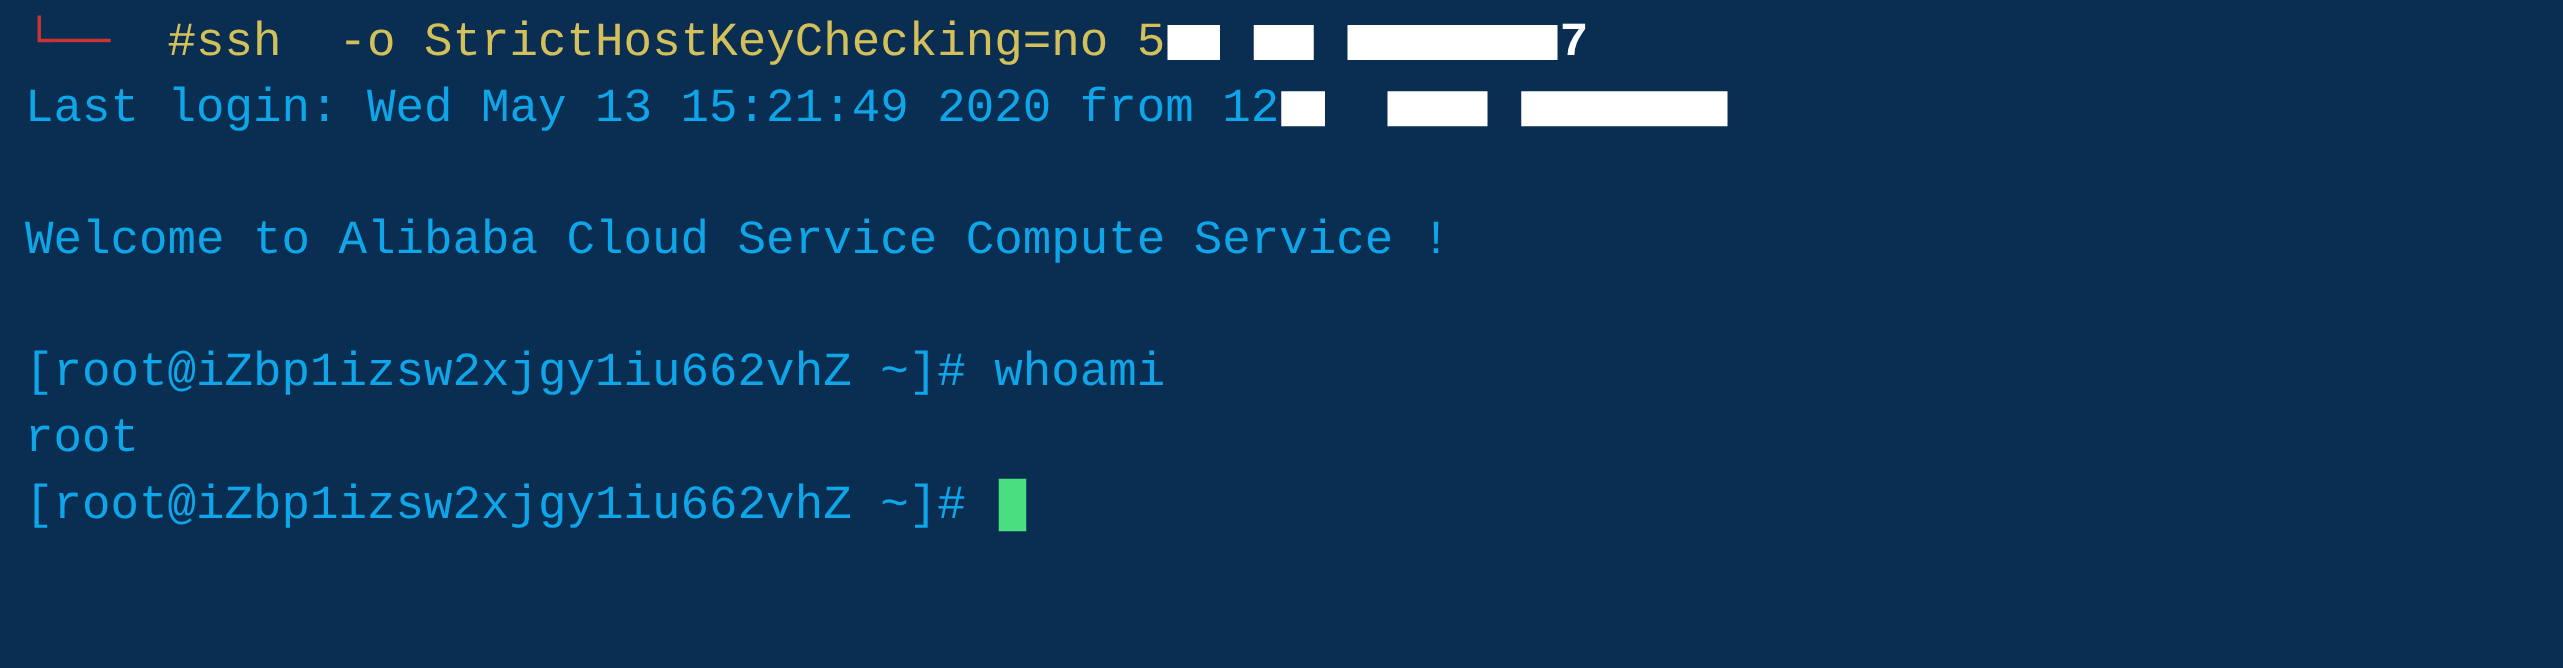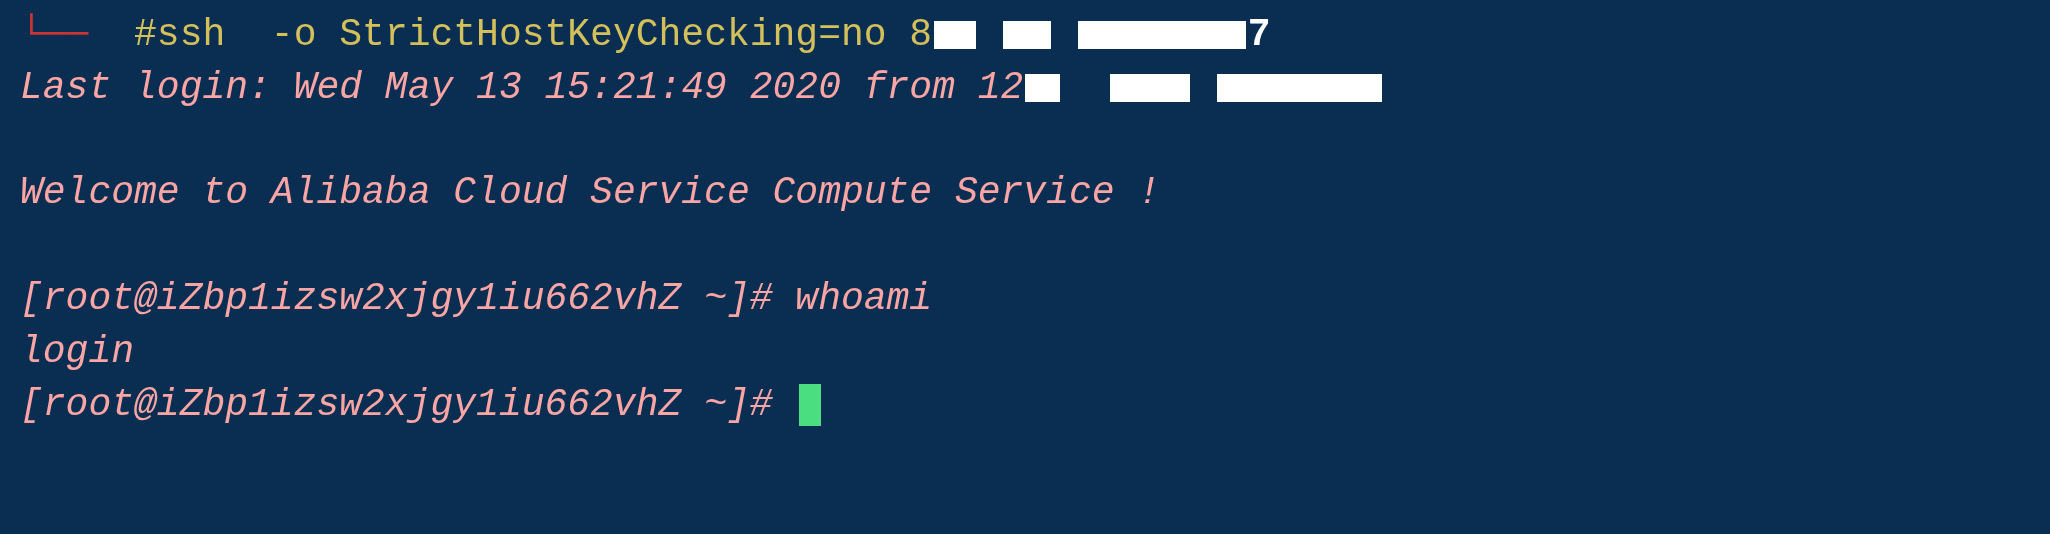--- a/index.html
+++ b/index.html
@@ -23,22 +23,21 @@
       display: block;
     }
     .prompt-arrow {
       color: #cc3333;
       font-weight: bold;
     }
     .yellow {
       color: #d4c05a;
     }
     .white-text {
-      color: #fca5a5;
-      font-style: italic;
+      color: #0ea5e9;
     }
     .redacted {
       display: inline-block;
       background-color: #ffffff;
       height: 28px;
       vertical-align: middle;
       margin: 0 2px;
     }
     .redact-w1 { width: 42px; }
     .redact-w2 { width: 48px; }
@@ -58,20 +57,20 @@
       vertical-align: middle;
       margin-left: 4px;
     }
     .spacer {
       height: 52px;
     }
   </style>
 </head>
 <body>
 
-<div class="line"><span class="prompt-arrow">└──</span>  <span class="yellow">#</span><span class="yellow">ssh  -o StrictHostKeyChecking=no 8</span><span class="redacted redact-w1"></span> <span class="redacted redact-w2"></span> <span class="redacted redact-w3"></span><span class="redact-letter">7</span></div>
+<div class="line"><span class="prompt-arrow">└──</span>  <span class="yellow">#</span><span class="yellow">ssh  -o StrictHostKeyChecking=no 5</span><span class="redacted redact-w1"></span> <span class="redacted redact-w2"></span> <span class="redacted redact-w3"></span><span class="redact-letter">7</span></div>
 <div class="line"><span class="white-text">Last login: Wed May 13 15:21:49 2020 from 1</span><span class="white-text">2</span><span class="redacted redact-w4"></span>  <span class="redacted redact-w5"></span> <span class="redacted redact-w6"></span></div>
 <div class="spacer"></div>
 <div class="line white-text">Welcome to Alibaba Cloud Service Compute Service !</div>
 <div class="spacer"></div>
 <div class="line white-text"><span>[root@iZbp1izsw2xjgy1iu662vhZ ~]# </span><span>whoami</span></div>
-<div class="line white-text">login</div>
+<div class="line white-text">root</div>
 <div class="line white-text"><span>[root@iZbp1izsw2xjgy1iu662vhZ ~]# </span><span class="cursor"></span></div>
 
 </body></html>

